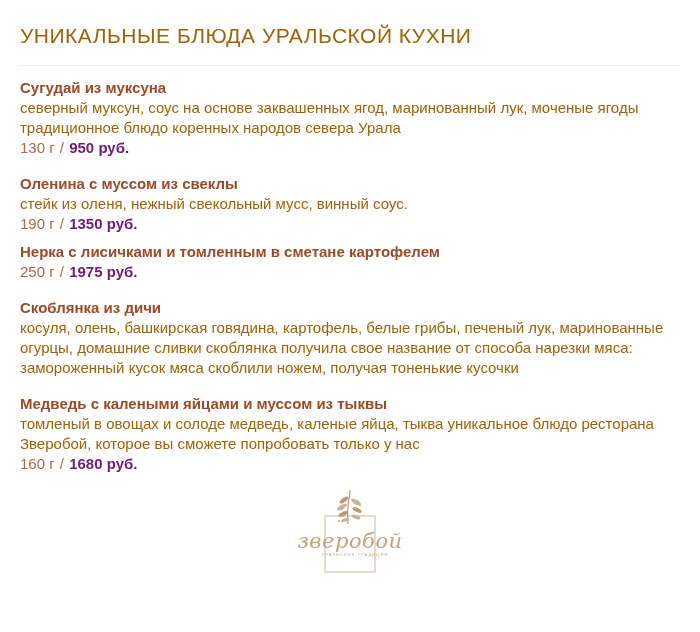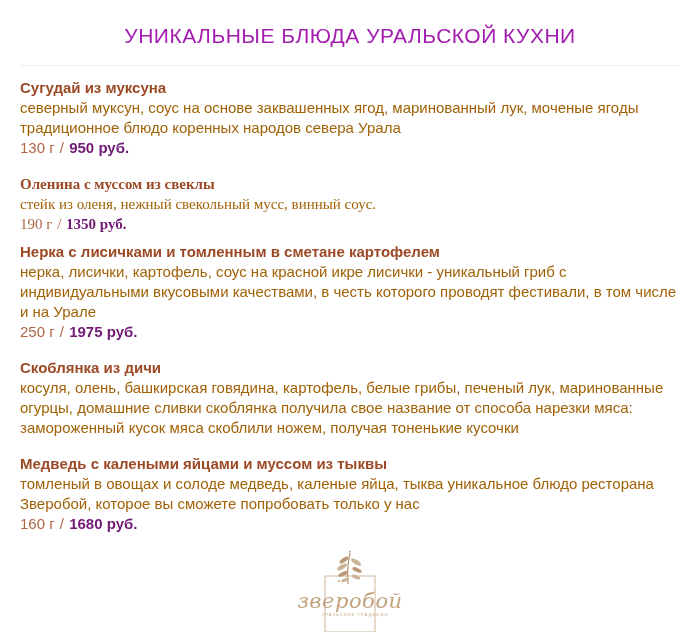--- a/index.html
+++ b/index.html
@@ -5,37 +5,37 @@
   * { margin: 0; padding: 0; box-sizing: border-box; }
   html, body {
     width: 700px;
     background: #ffffff;
     font-family: "Liberation Sans", "DejaVu Sans", sans-serif;
   }
   body { height: 632px; overflow: hidden; }
   .page { padding: 24px 20px 0; }
 
   .page-title {
-    text-align: center;
-    color: #a21caf;
+    text-align: left;
+    color: #a16207;
     font-size: 21px;
     font-weight: 400;
     letter-spacing: 0.5px;
     line-height: 24px;
   }
   .divider {
     border: none;
     border-top: 1px solid #ededed;
     margin: 17px 0 12px;
     width: 100%;
   }
 
   .menu { }
   .menu-item { margin-bottom: 16px; }
-  .menu-item.tight { margin-bottom: 8px; font-family: Liberation Serif, serif; }
+  .menu-item.tight { margin-bottom: 8px; }
 
   .dish-name {
     font-weight: bold;
     font-size: 15px;
     line-height: 20px;
     color: #9c4a26;
   }
   .dish-desc {
     font-size: 15px;
     line-height: 20px;
@@ -78,21 +78,20 @@
     </div>
 
     <div class="menu-item tight">
       <div class="dish-name">Оленина с муссом из свеклы</div>
       <div class="dish-desc">стейк из оленя, нежный свекольный мусс, винный соус.</div>
       <div class="dish-price-line"><span>190 г</span> <span class="sep">/</span> <span class="price">1350 руб.</span></div>
     </div>
 
     <div class="menu-item">
       <div class="dish-name">Нерка с лисичками и томленным в сметане картофелем</div>
-      <div class="dish-desc">нерка, лисички, картофель, соус на красной икре лисички - уникальный гриб с индивидуальными вкусовыми качествами, в честь которого проводят фестивали, в том числе и на Урале</div>
       <div class="dish-price-line"><span>250 г</span> <span class="sep">/</span> <span class="price">1975 руб.</span></div>
     </div>
 
     <div class="menu-item">
       <div class="dish-name">Скоблянка из дичи</div>
       <div class="dish-desc">косуля, олень, башкирская говядина, картофель, белые грибы, печеный лук, маринованные огурцы, домашние сливки скоблянка получила свое название от способа нарезки мяса: замороженный кусок мяса скоблили ножем, получая тоненькие кусочки</div>
     </div>
 
     <div class="menu-item">
       <div class="dish-name">Медведь с калеными яйцами и муссом из тыквы</div>

